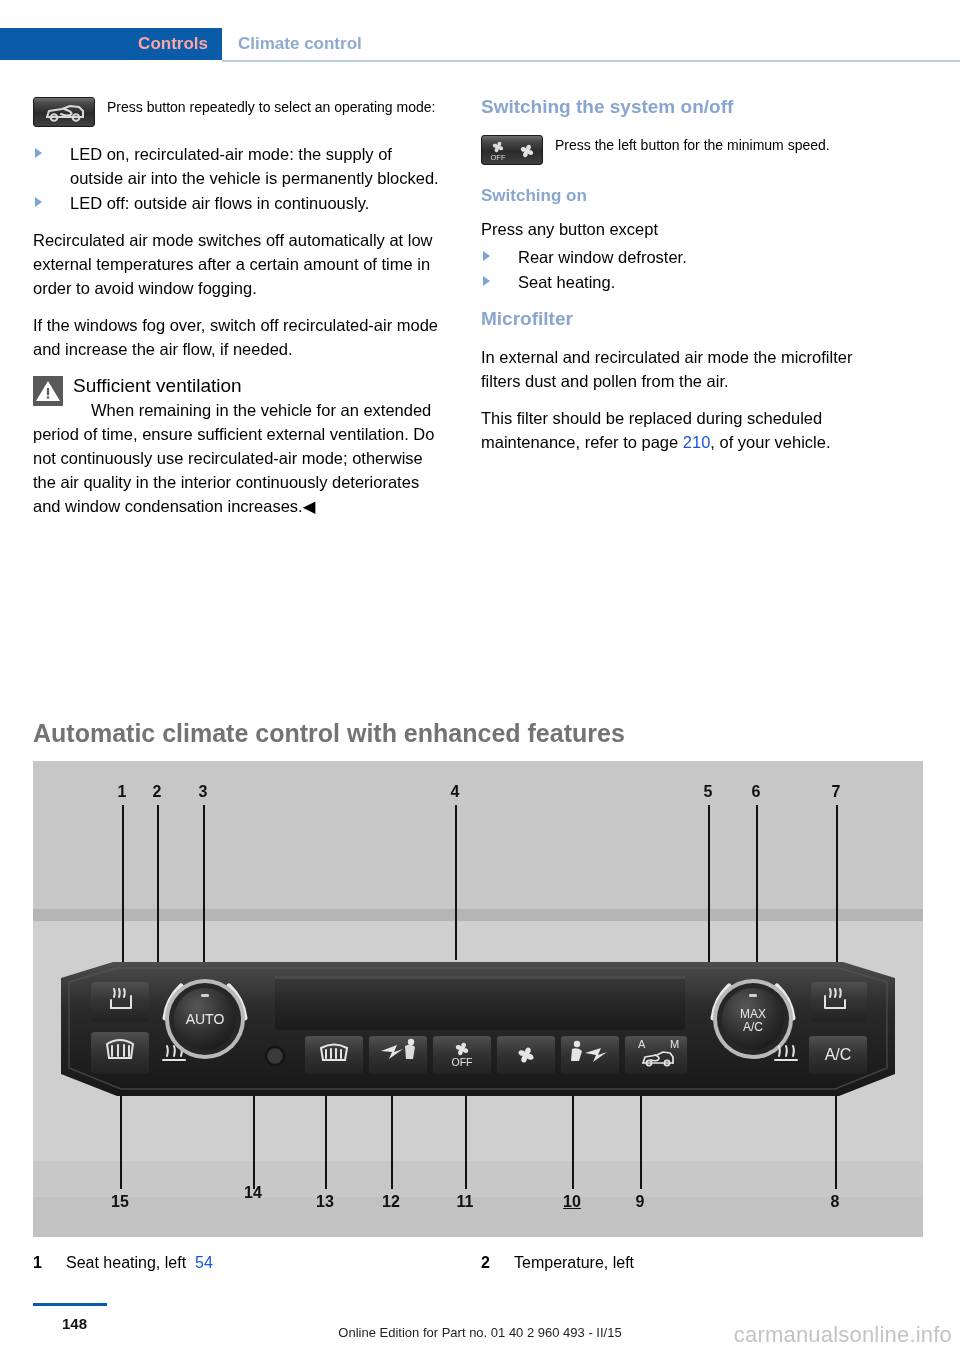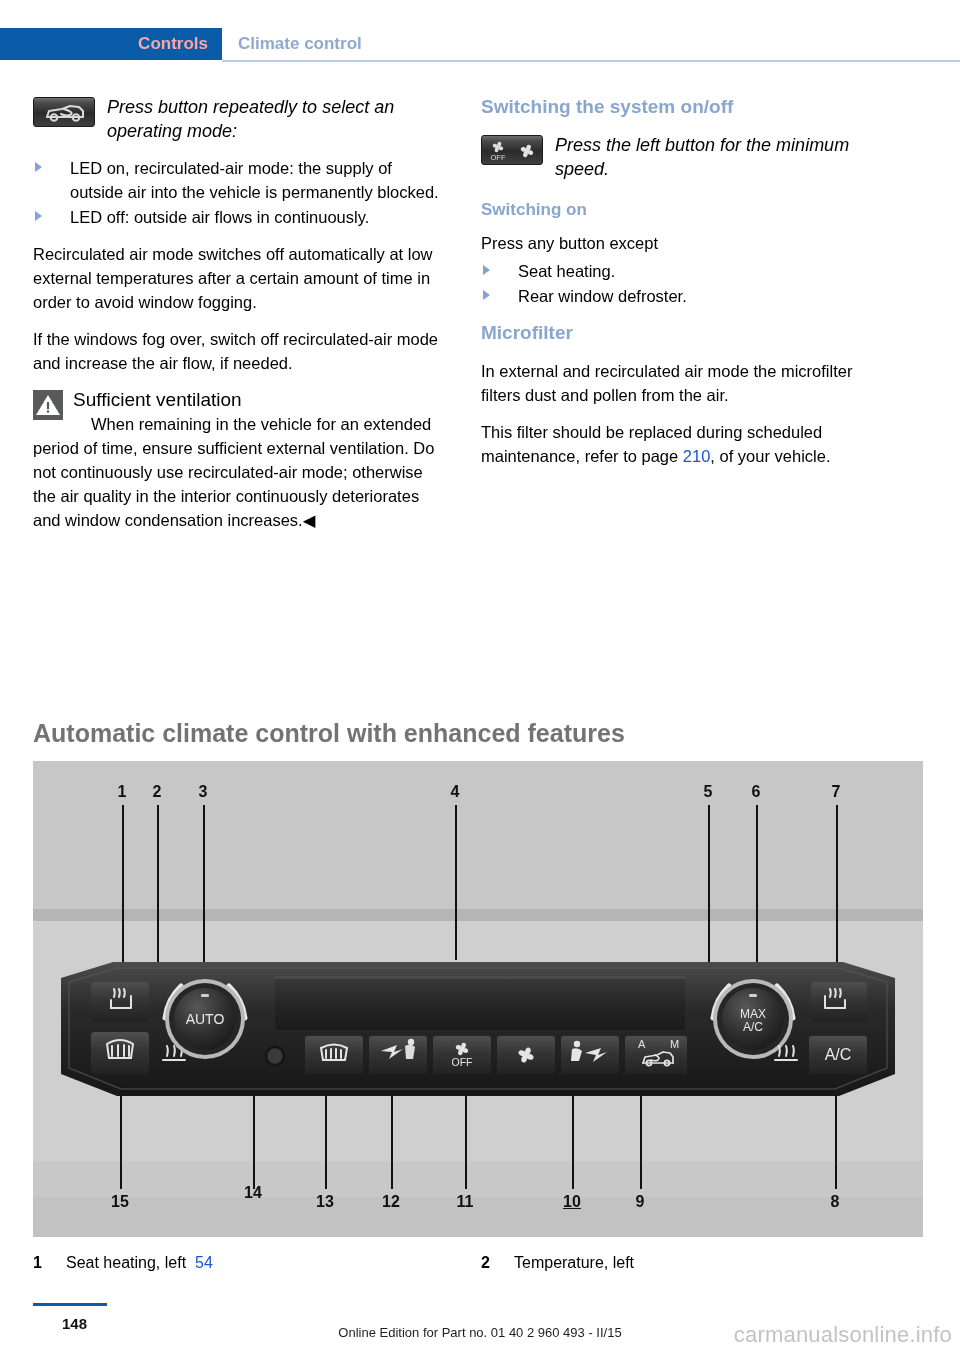--- a/index.html
+++ b/index.html
@@ -94,24 +94,23 @@
     border-bottom: 5px solid transparent;
   }
 
   
   .figrow { margin-bottom: 13px; overflow: hidden; }
   .figrow .fig {
     float: left;
     margin: 2px 12px 2px 0;
   }
   .figrow .ftext {
-    font-size: 18px;
+    font-size: 14px;
     line-height: 24px;
     overflow: hidden;
-    font-style: italic;
   }
 
   
   .chip {
     width: 62px; height: 30px;
     border-radius: 3px;
     background: linear-gradient(180deg,#6f6f6f 0%,#4a4a4a 18%,#2b2b2b 55%,#404040 100%);
     border: 1px solid #1a1a1a;
     position: relative;
     display: block;
@@ -320,25 +319,25 @@
       </svg>
     </span>
     <div class="ftext">Press the left button for the minimum speed.</div>
   </div>
 
   <h4 class="subsec">Switching on</h4>
   <p class="body" style="margin-bottom:4px">Press any button except</p>
   <ul class="bullets">
     <li>
       <span class="tri"></span>
-      <span>Seat heating.</span>
+      <span>Rear window defroster.</span>
     </li>
     <li>
       <span class="tri"></span>
-      <span>Rear window defroster.</span>
+      <span>Seat heating.</span>
     </li>
   </ul>
 
   <h3 class="sec">Microfilter</h3>
   <p class="body">In external and recirculated air mode the microfilter filters dust and pollen from the air.</p>
   <p class="body"><span>This filter should be replaced during scheduled maintenance, refer to page </span><span class="pgref">210</span><span>, of your vehicle.</span></p>
 
 </div>
 
 <div class="bigtitle">Automatic climate control with enhanced features</div>

